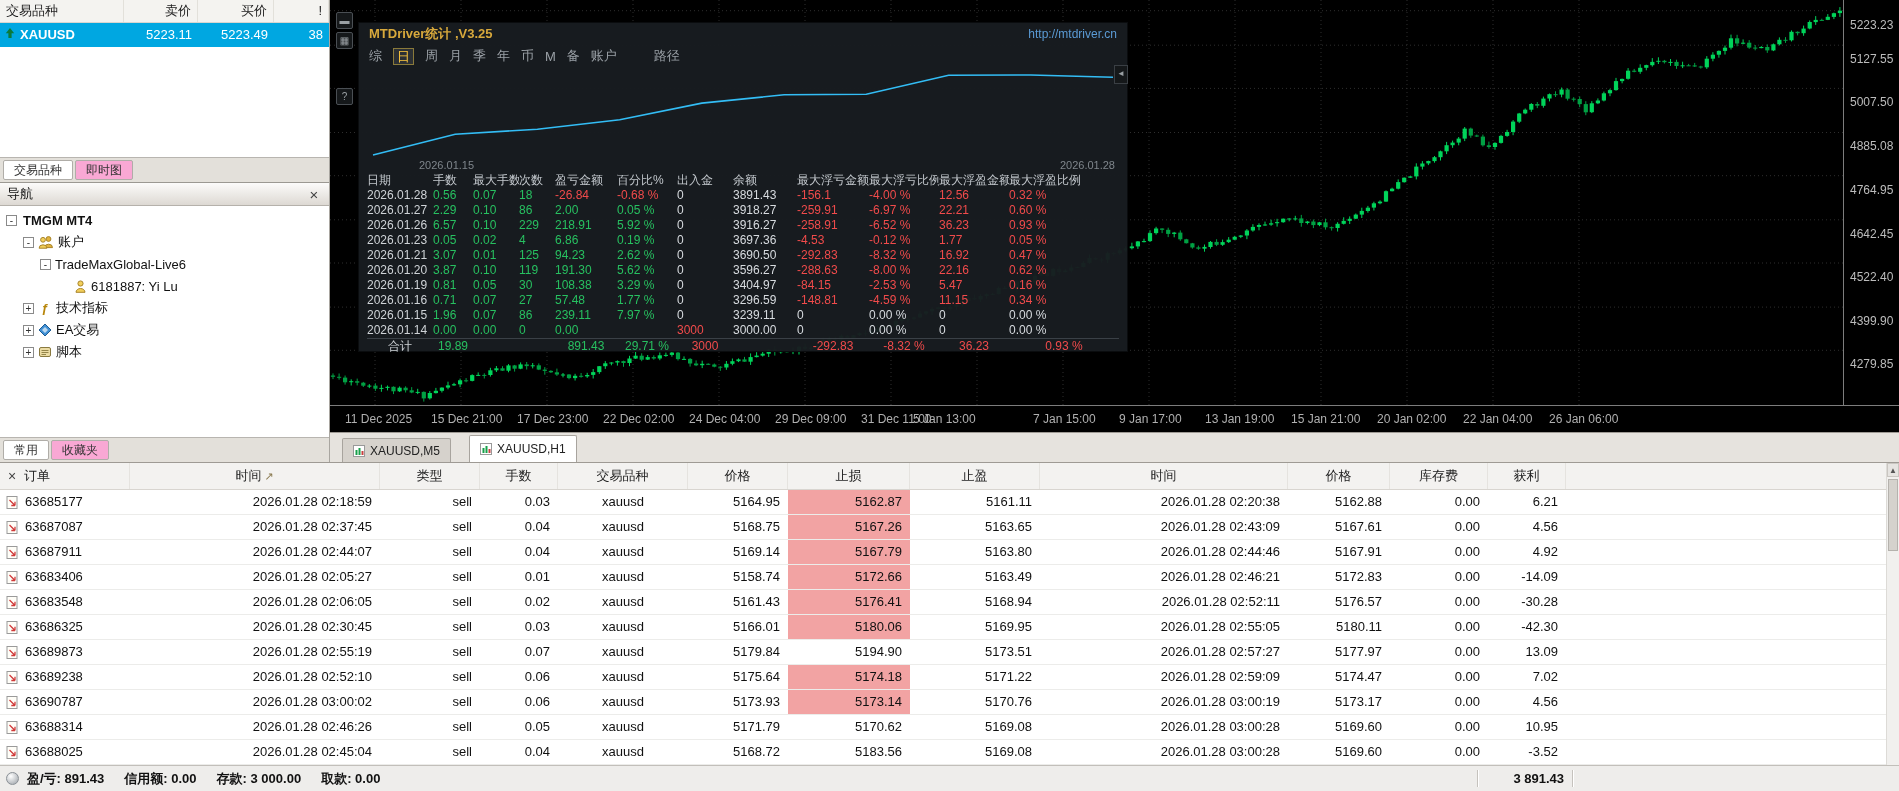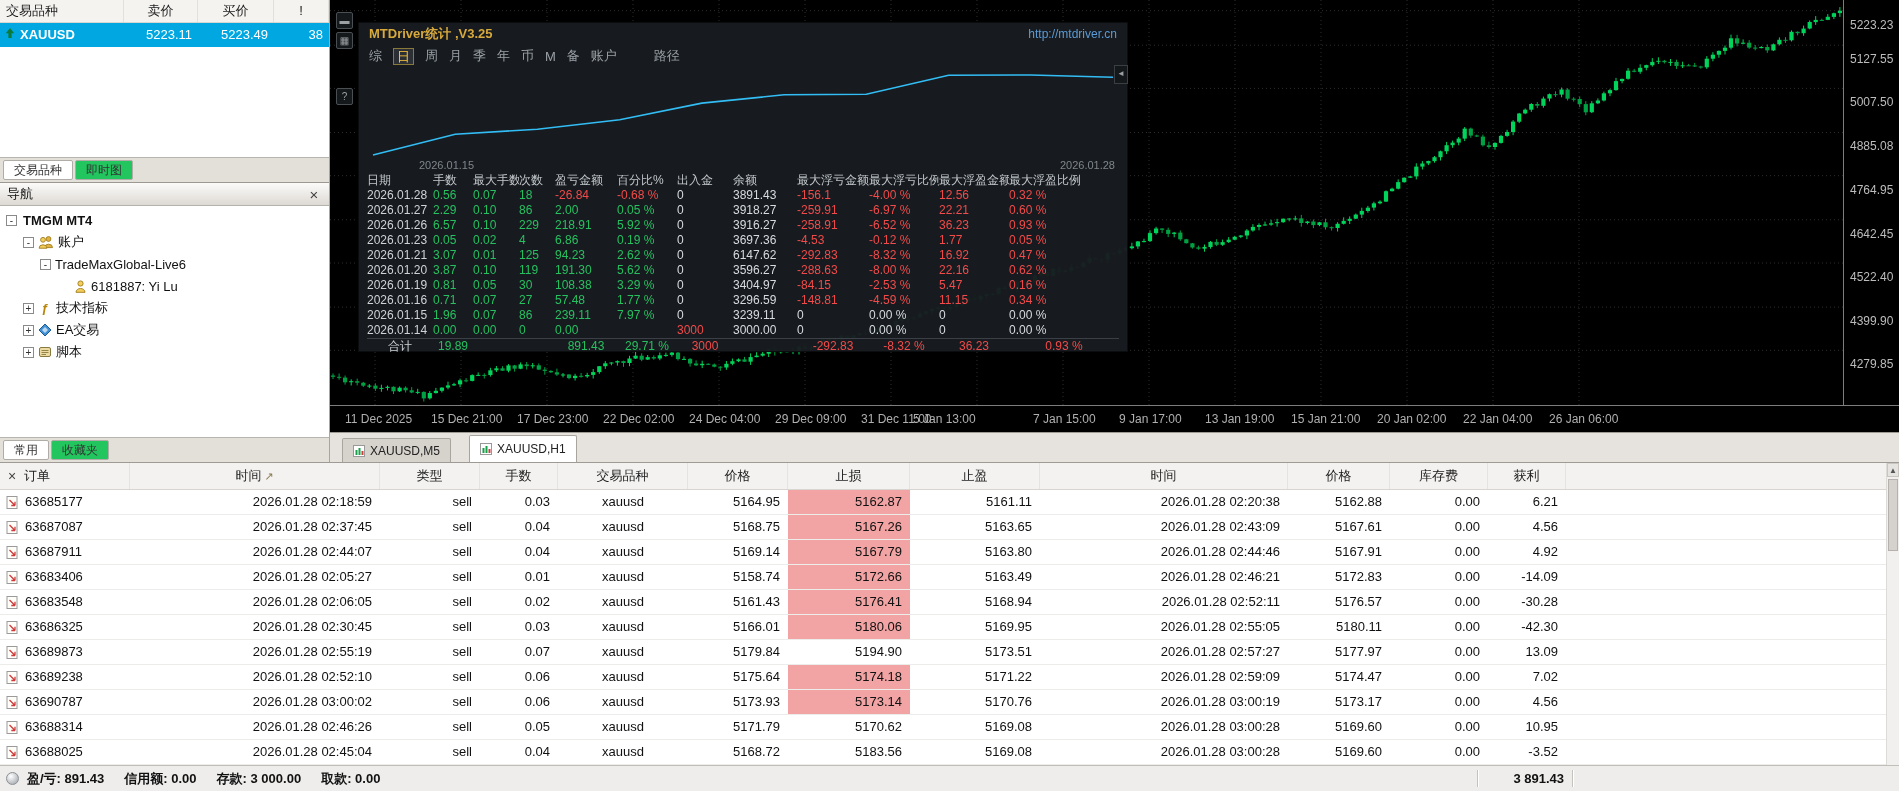--- a/index.html
+++ b/index.html
@@ -7,29 +7,29 @@
        font-family:"Liberation Sans",sans-serif;background:#d6d3ce;color:#111;}
   .app{position:absolute;inset:0;}
 
   
   .left{position:absolute;left:0;top:0;width:330px;height:462px;background:#ece9e4;
         border-right:1px solid #a9a6a0;display:flex;flex-direction:column;box-sizing:border-box;}
   .mw{height:182px;display:flex;flex-direction:column;background:#fff;box-sizing:border-box;}
   .mw-head{display:grid;grid-template-columns:124px 74px 76px 1fr;height:22px;line-height:22px;
            background:#f4f3f0;border-bottom:1px solid #d9d6d0;font-size:13px;color:#222;}
   .mw-head span{padding:0 6px;border-right:1px solid #e2e0da;white-space:nowrap;box-sizing:border-box;}
-  .mw-head .num{text-align:center;}
+  .mw-head .num{text-align:right;}
   .mw-row{display:grid;grid-template-columns:124px 74px 76px 1fr;height:24px;line-height:24px;
           background:#00a7e1;color:#fff;font-size:13px;}
   .mw-row .sym{display:flex;align-items:center;gap:4px;padding:0 4px;font-weight:bold;}
   .mw-row .num{text-align:right;padding:0 6px;}
   .mw-body{flex:1;background:#fff;}
   .tabs{display:flex;align-items:center;height:24px;background:#e3e0da;border-top:1px solid #b8b5b0;
         padding-left:3px;gap:2px;}
-  .tab{font-size:12px;padding:2px 10px;color:#333;border:1px solid #b0ada8;background:#22c55e;
+  .tab{font-size:12px;padding:2px 10px;color:#333;border:1px solid #b0ada8;background:#f9a8d4;
        border-radius:2px;line-height:14px;white-space:nowrap;}
   .tab.active{background:#fff;}
   .nav{flex:1;display:flex;flex-direction:column;background:#fff;border-top:1px solid #9b9892;min-height:0;}
   .nav-title{height:22px;background:linear-gradient(#fcfbfa,#ddd9d3);border-bottom:1px solid #b5b1ab;
              display:flex;align-items:center;justify-content:space-between;padding:0 7px;font-size:13px;flex:none;}
   .nav-close{color:#444;font-size:15px;width:16px;text-align:center;cursor:default;}
   .nav-tree{flex:1;padding:3px 0 0 0;background:#fff;font-size:13px;overflow:hidden;}
   .tree-row{height:22px;display:flex;align-items:center;white-space:nowrap;}
   .exp{width:11px;height:11px;border:1px solid #8a8a8a;background:#fff;font-size:10px;line-height:9px;
        text-align:center;color:#333;flex:none;box-sizing:border-box;}
@@ -868,21 +868,21 @@
             <span class="ov-td r">0.05 %</span>
           </div>
           <div class="ov-tr">
             <span class="ov-td dt">2026.01.21</span>
             <span class="ov-td g">3.07</span>
             <span class="ov-td g">0.01</span>
             <span class="ov-td g">125</span>
             <span class="ov-td g">94.23</span>
             <span class="ov-td g">2.62 %</span>
             <span class="ov-td w">0</span>
-            <span class="ov-td w">6147.62</span>
+            <span class="ov-td w">3690.50</span>
             <span class="ov-td r">-292.83</span>
             <span class="ov-td r">-8.32 %</span>
             <span class="ov-td r">16.92</span>
             <span class="ov-td r">0.47 %</span>
           </div>
           <div class="ov-tr">
             <span class="ov-td dt">2026.01.20</span>
             <span class="ov-td g">3.87</span>
             <span class="ov-td g">0.10</span>
             <span class="ov-td g">119</span>

